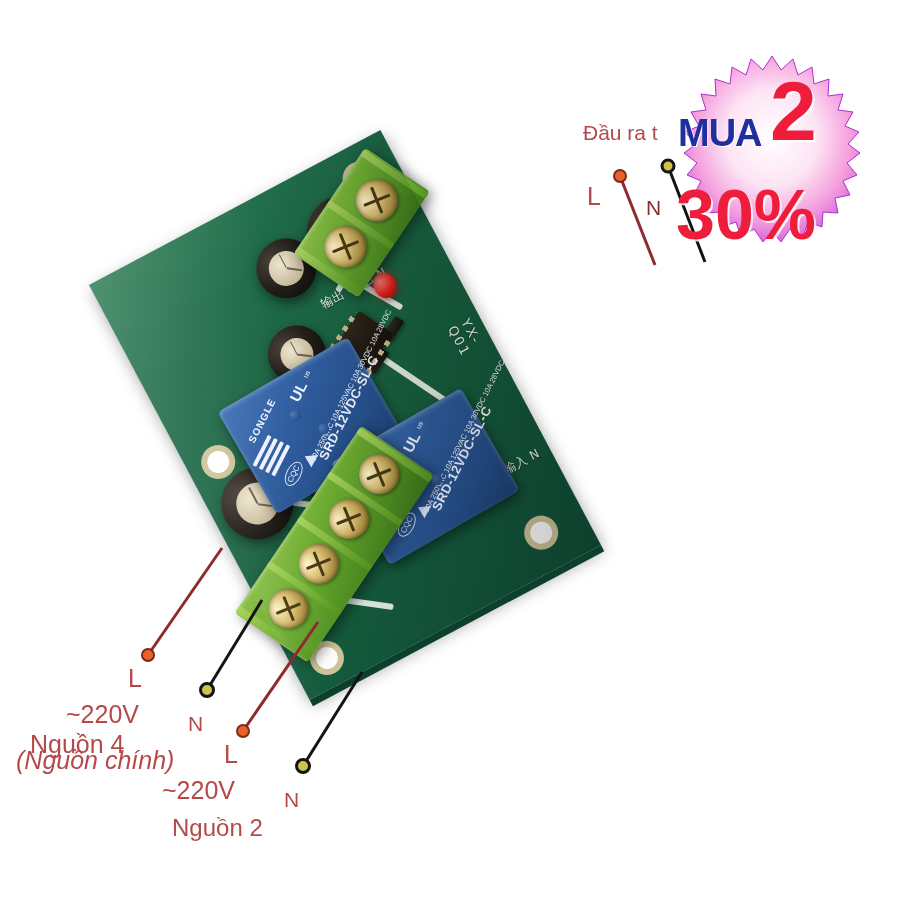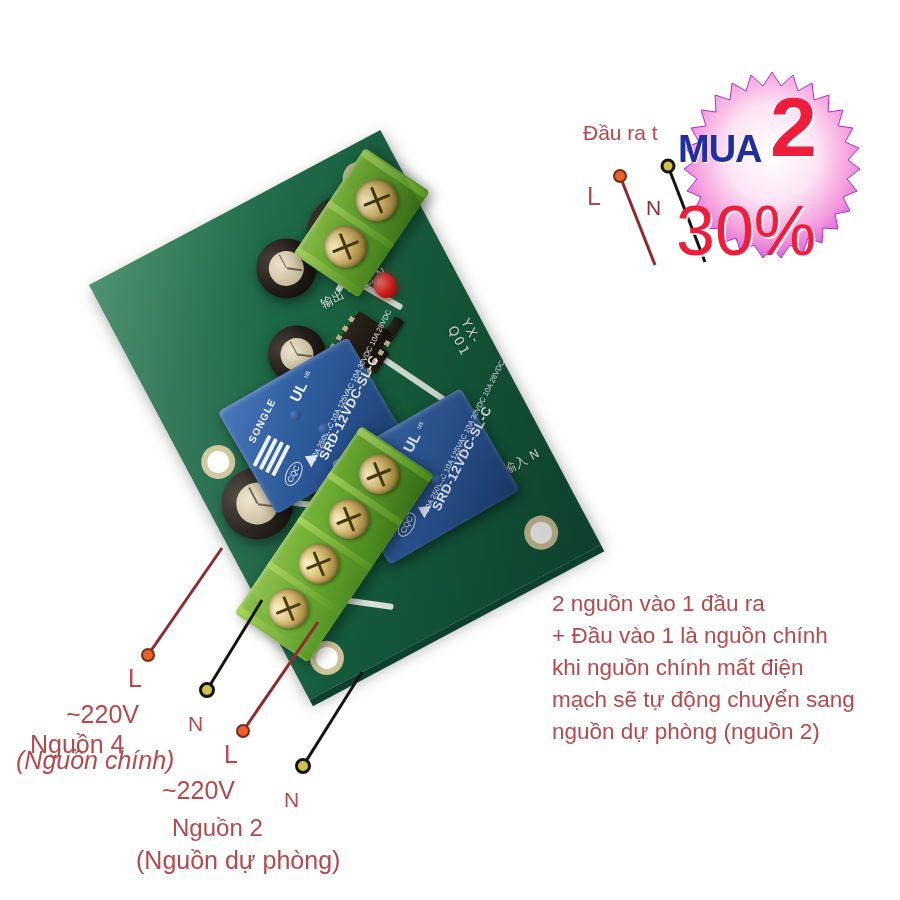--- a/index.html
+++ b/index.html
@@ -136,30 +136,30 @@
   .anno-right{left:552px;top:588px;font-size:22.5px;line-height:1.42;}
   .anno-out{left:583px;top:118px;font-size:21px;}
 
   .lbl{position:absolute;color:#b5494a;font-size:22px;}
   .lbl-L{font-size:25px;}
   .lbl-N{font-size:21px;}
 
   svg.leads{position:absolute;left:0;top:0;width:900px;height:900px;pointer-events:none;}
 
   
-  .promo{position:absolute;left:662px;top:70px;width:232px;height:250px;}
+  .promo{position:absolute;left:662px;top:54px;width:232px;height:250px;}
   .burst{position:absolute;left:0;top:0;width:220px;height:206px;}
   .promo-txt{position:absolute;left:0;top:0;width:220px;height:206px;}
   .t-mua{position:absolute;left:16px;top:58px;font-size:38px;font-weight:bold;color:#1f2f9e;
     letter-spacing:-1px;text-shadow:1px 1px 0 #fff;}
   .t-2{position:absolute;left:108px;top:22px;font-size:84px;font-weight:bold;color:#ef1d3c;
     line-height:.85;text-shadow:2px 2px 0 #fff;}
   .t-giam{position:absolute;left:8px;top:100px;font-size:33px;font-weight:bold;color:#1f2f9e;
     letter-spacing:-.5px;text-shadow:1px 1px 0 #fff;white-space:nowrap;}
-  .t-30{position:absolute;left:14px;top:130px;font-size:70px;font-weight:normal;color:#ef1d3c;
+  .t-30{position:absolute;left:14px;top:130px;font-size:70px;font-weight:bold;color:#ef1d3c;
     line-height:.9;text-shadow:2px 2px 0 rgba(255,255,255,.8);}
   .t-date{position:absolute;left:20px;top:200px;font-size:33px;font-weight:bold;color:#1f2f9e;
     letter-spacing:-.5px;}
 </style>
 </head>
 <body>
 
 <div class="stage">
 
   <div class="pcb-wrap">
@@ -295,37 +295,31 @@
     <circle cx="243" cy="731" r="6" fill="#e8622a" stroke="#7a2b1a" stroke-width="2"></circle>
 
     <line x1="303" y1="766" x2="362" y2="672" stroke="#141414" stroke-width="3"></line>
     <circle cx="303" cy="766" r="6.5" fill="#cfc44a" stroke="#141414" stroke-width="3"></circle>
   </svg>
 
   <div class="anno anno-out">Đầu ra t</div>
   <div class="lbl lbl-L" style="left:587px;top:182px;">L</div>
   <div class="lbl lbl-N" style="left:646px;top:196px;color:#8f2b2e;">N</div>
 
-  <div class="anno anno-right">2 nguồn vào 1 đầu ra
-+ Đầu vào 1 là nguồn chính
-khi nguồn chính mất điện
-mạch sẽ tự động chuyển sang
-nguồn dự phòng (nguồn 2)</div>
 
   <div class="lbl lbl-L" style="left:128px;top:664px;">L</div>
   <div class="lbl" style="left:66px;top:700px;font-size:25px;">~220V</div>
   <div class="lbl lbl-N" style="left:188px;top:712px;">N</div>
   <div class="lbl" style="left:30px;top:730px;font-size:25px;">Nguồn 4</div>
   <div class="lbl" style="left:16px;top:746px;font-size:25px;font-style:italic;">(Nguồn chính)</div>
 
   <div class="lbl lbl-L" style="left:224px;top:740px;">L</div>
   <div class="lbl" style="left:162px;top:776px;font-size:25px;">~220V</div>
   <div class="lbl lbl-N" style="left:284px;top:788px;">N</div>
   <div class="lbl" style="left:172px;top:814px;font-size:24px;">Nguồn 2</div>
-  <div class="lbl" style="left:136px;top:846px;font-size:25px;">(Nguồn dự phòng)</div>
 
   <div class="promo">
     <svg class="burst" viewBox="0 0 220 206">
       <defs>
         <radialGradient id="bg1" cx="50%" cy="44%" r="62%">
           <stop offset="0%" stop-color="#ffffff"></stop>
           <stop offset="42%" stop-color="#fde4f4"></stop>
           <stop offset="72%" stop-color="#f59fdd"></stop>
           <stop offset="100%" stop-color="#c44fd8"></stop>
         </radialGradient>

